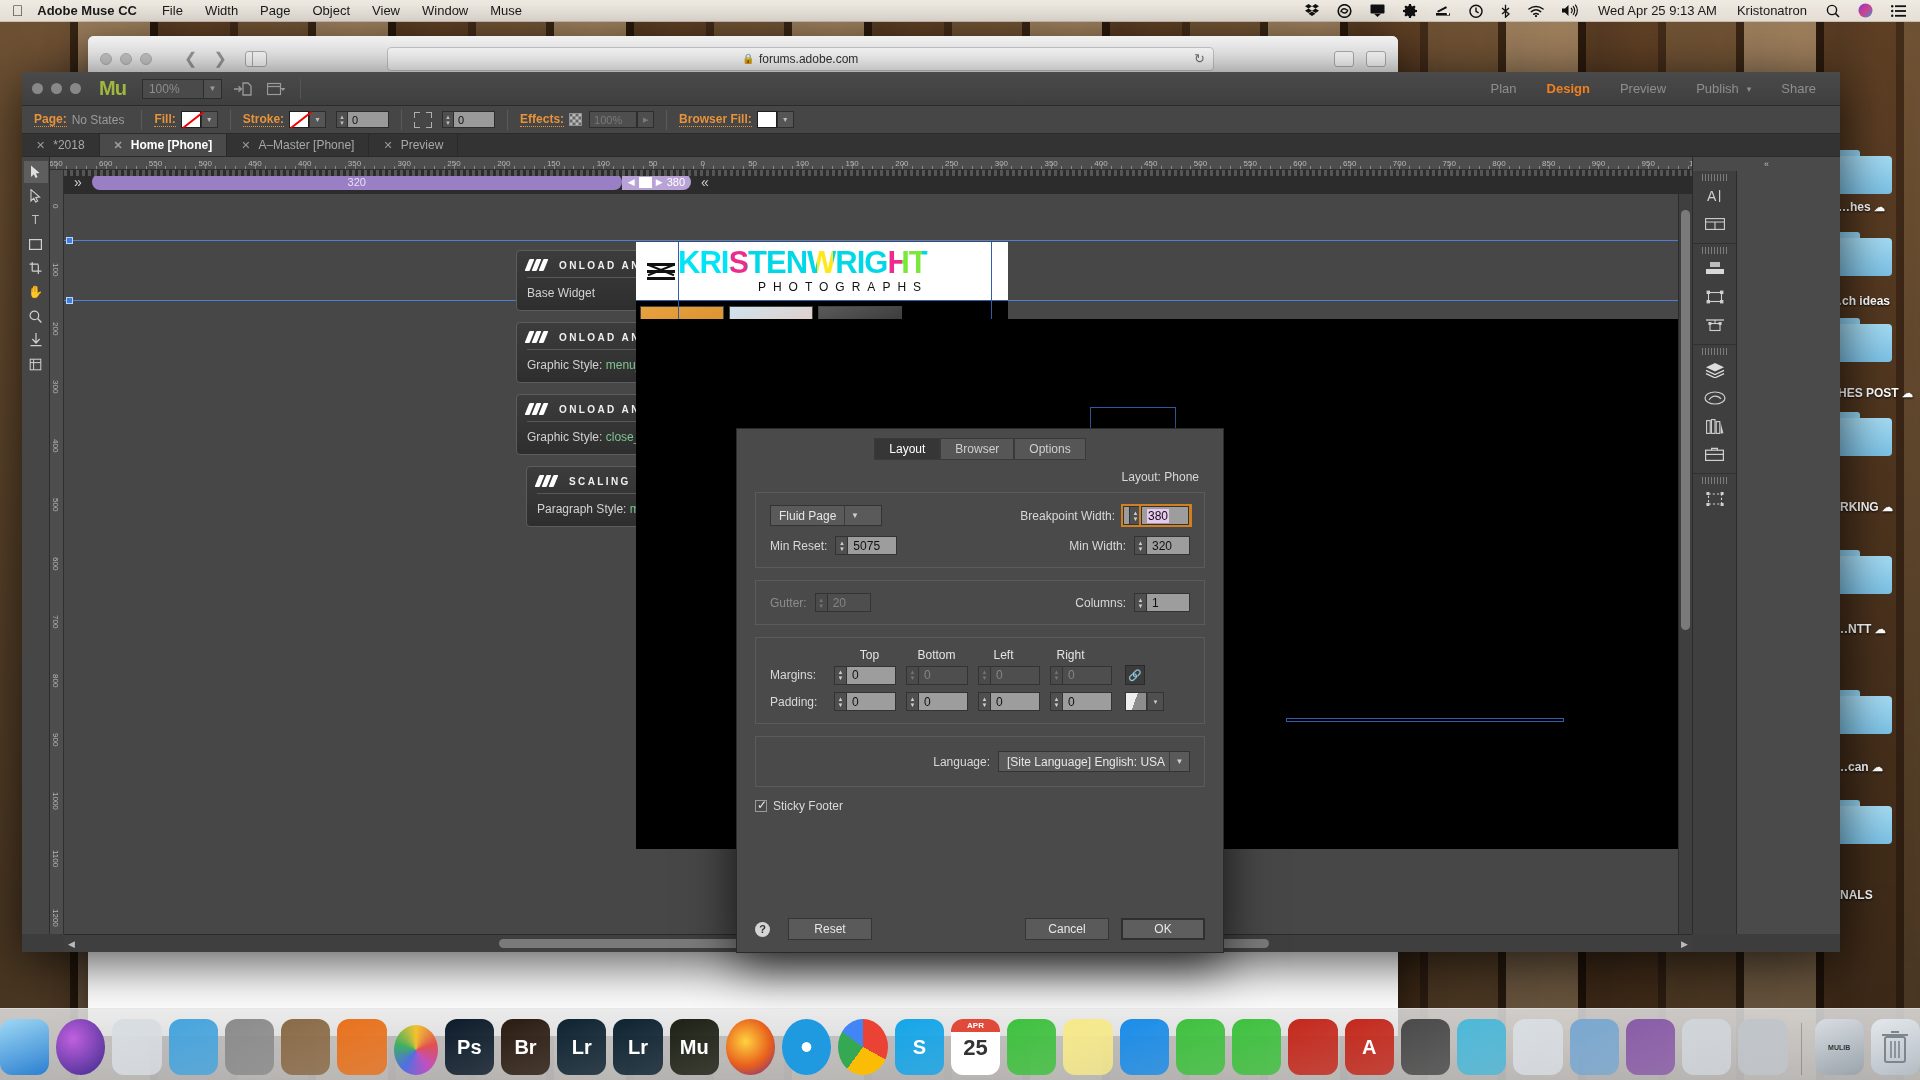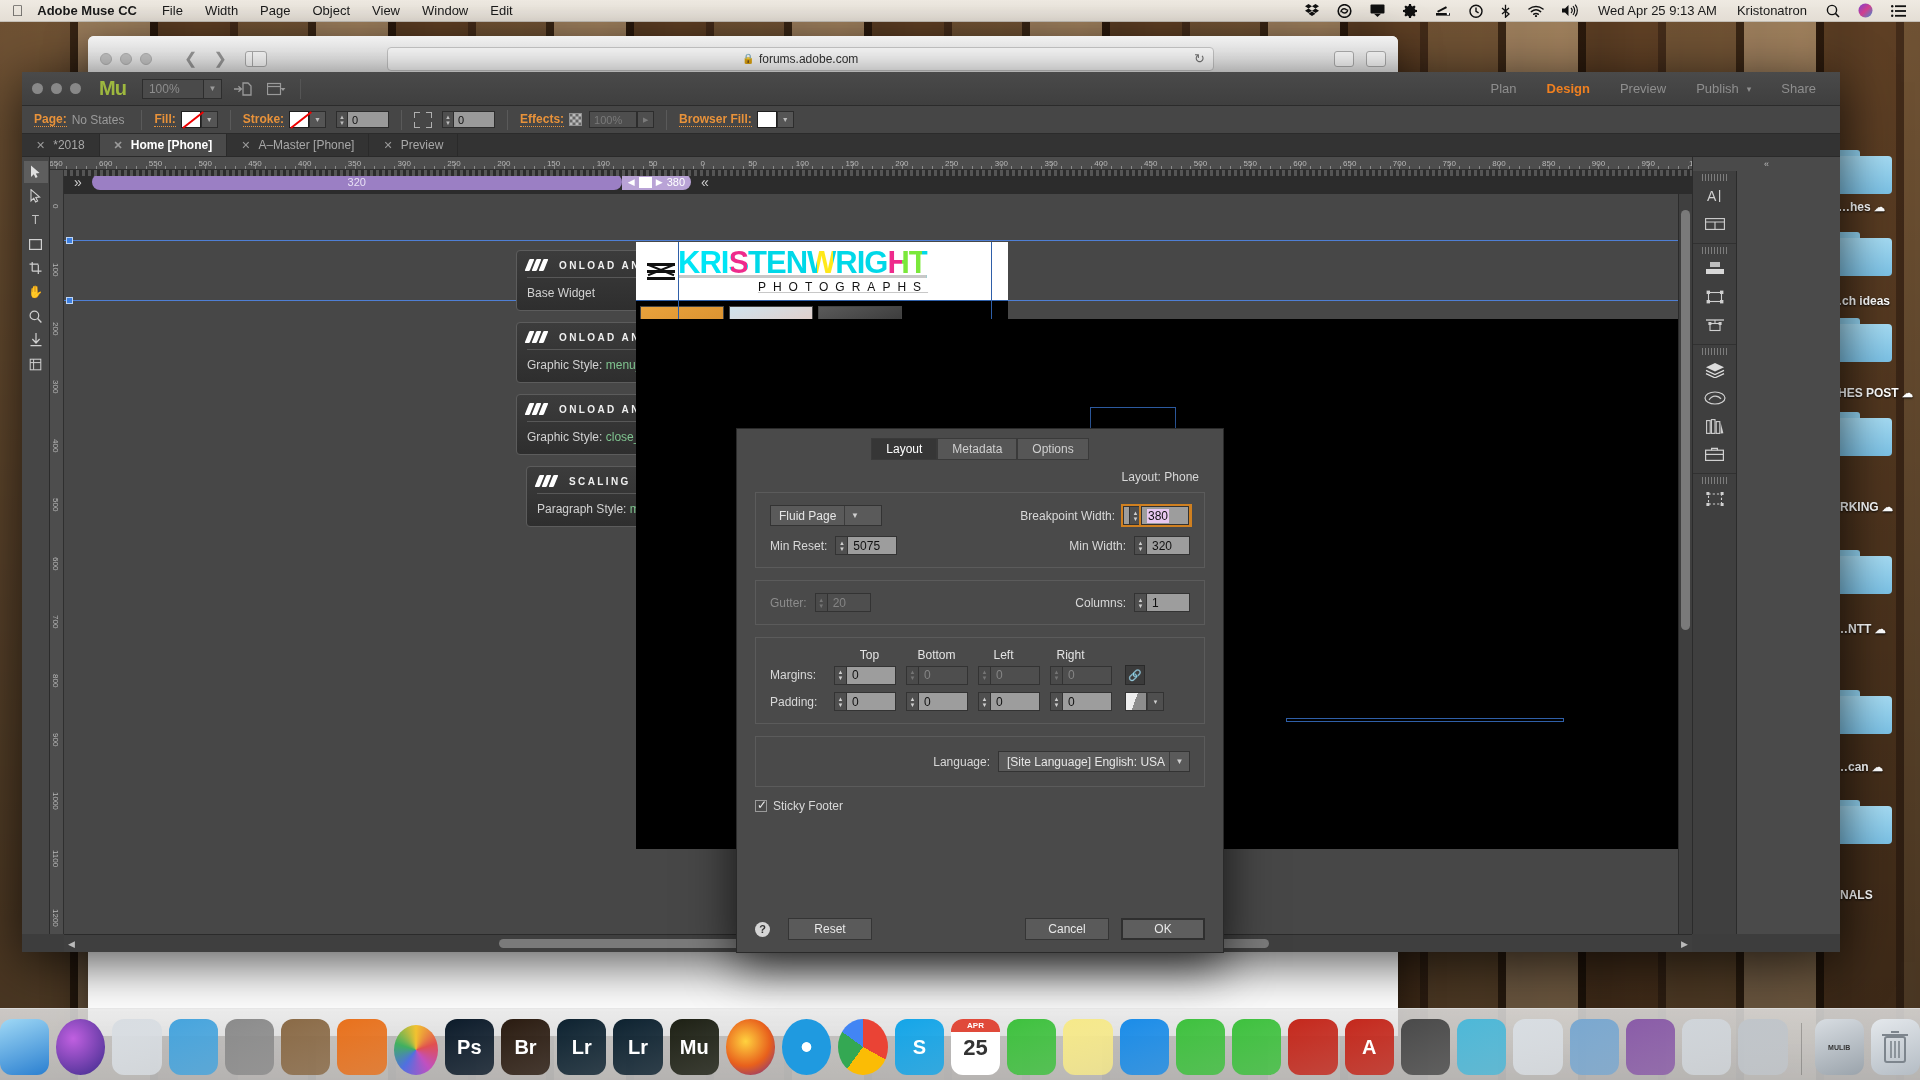--- a/index.html
+++ b/index.html
@@ -197,21 +197,21 @@
   .guideline{position:absolute;height:1px;background:#4f7fd4;left:0;right:0;}
   .ghandle{position:absolute;width:7px;height:7px;background:#3d7fe0;border:1px solid #bcd4f5;}
 
   
   #site{position:absolute;left:572px;top:48px;width:372px;height:560px;background:#000;overflow:hidden;}
   #siteheader{height:58px;background:#fff;display:flex;align-items:center;padding-left:8px;}
   #burger{width:34px;height:30px;position:relative;flex:none;}
   #burger i{position:absolute;left:3px;width:28px;height:2.5px;background:#111;}
   #burger .x1{position:absolute;left:3px;top:13px;width:28px;height:2px;background:#111;transform:rotate(22deg);}
   #burger .x2{position:absolute;left:3px;top:13px;width:28px;height:2px;background:#111;transform:rotate(-22deg);}
-  #logo{flex:1;position:relative;height:48px;text-decoration:underline;}
+  #logo{flex:1;position:relative;height:48px;}
   #logo .kw{font-size:31px;font-weight:bold;letter-spacing:-1px;line-height:32px;font-family:"Liberation Sans",sans-serif;}
   #logo .ph{font-size:12px;letter-spacing:7px;color:#111;text-align:center;margin-top:1px;}
   .thumbs{display:flex;gap:5px;padding:6px 4px 0 4px;}
   .thumb{width:84px;height:110px;border:1px solid #444;}
   .t1{background:linear-gradient(160deg,#e8a23c 0%,#d98f2e 40%,#e8c9a8 100%);}
   .t2{background:linear-gradient(160deg,#cfe3ee 0%,#e9c6bb 45%,#b9d7e6 100%);}
   .t3{background:linear-gradient(160deg,#5a5a5a 0%,#2a2a2a 50%,#888 100%);}
   #worktitle{color:#fff;font-size:22px;font-weight:bold;letter-spacing:3px;padding:14px 0 0 22px;}
   .siteguide{position:absolute;left:0;right:0;height:1px;background:#2f5fa8;}
   .sitevguide{position:absolute;top:0;bottom:0;width:1px;background:#2f5fa8;}
@@ -358,21 +358,21 @@
 
 <div id="menubar">
   <div class="apple"></div>
   <div class="app-name">Adobe Muse CC</div>
   <div class="mi">File</div>
   <div class="mi">Width</div>
   <div class="mi">Page</div>
   <div class="mi">Object</div>
   <div class="mi">View</div>
   <div class="mi">Window</div>
-  <div class="mi">Edit</div>
+  <div class="mi">Muse</div>
   <div class="spacer"></div>
   <div class="sysicon">
     <svg width="14" height="13" viewBox="0 0 14 13">
         <path fill="#111" d="M3.5 0 0 2.3l3.5 2.2L7 2.3zM10.5 0 7 2.3l3.5 2.2L14 2.3zM0 6.8l3.5 2.2L7 6.8 3.5 4.5zM10.5 4.5 7 6.8l3.5 2.2L14 6.8zM3.5 9.8 7 12l3.5-2.2L7 7.6z"></path>
       </svg>
   </div>
   <div class="sysicon">
     <svg width="15" height="14" viewBox="0 0 15 14">
         <circle cx="7.5" cy="7" r="6.3" fill="none" stroke="#111" stroke-width="1.6"></circle>
         <path d="M4 8.2c0-2 1.5-3.4 3.2-3.4 1.2 0 2 .6 2.4 1.2M10.6 5.5c0 2-1.5 3.4-3.2 3.4-1.2 0-2-.6-2.4-1.2" fill="none" stroke="#111" stroke-width="1.5"></path>
@@ -1031,21 +1031,21 @@
         </div>
       </div>
     </div>
   </div>
 </div>
 
 <div id="dlg">
 
   <div id="dlgtabs">
     <div class="dtab active">Layout</div>
-    <div class="dtab">Metadata</div>
+    <div class="dtab">Browser</div>
     <div class="dtab">Options</div>
   </div>
 
   <div id="layoutline">Layout: Phone</div>
 
   <div class="dsection">
     <div class="drow">
       <div class="dselect" style="width:112px;">
         <span>Fluid Page</span>
         <span class="arrowbox">▼</span>

